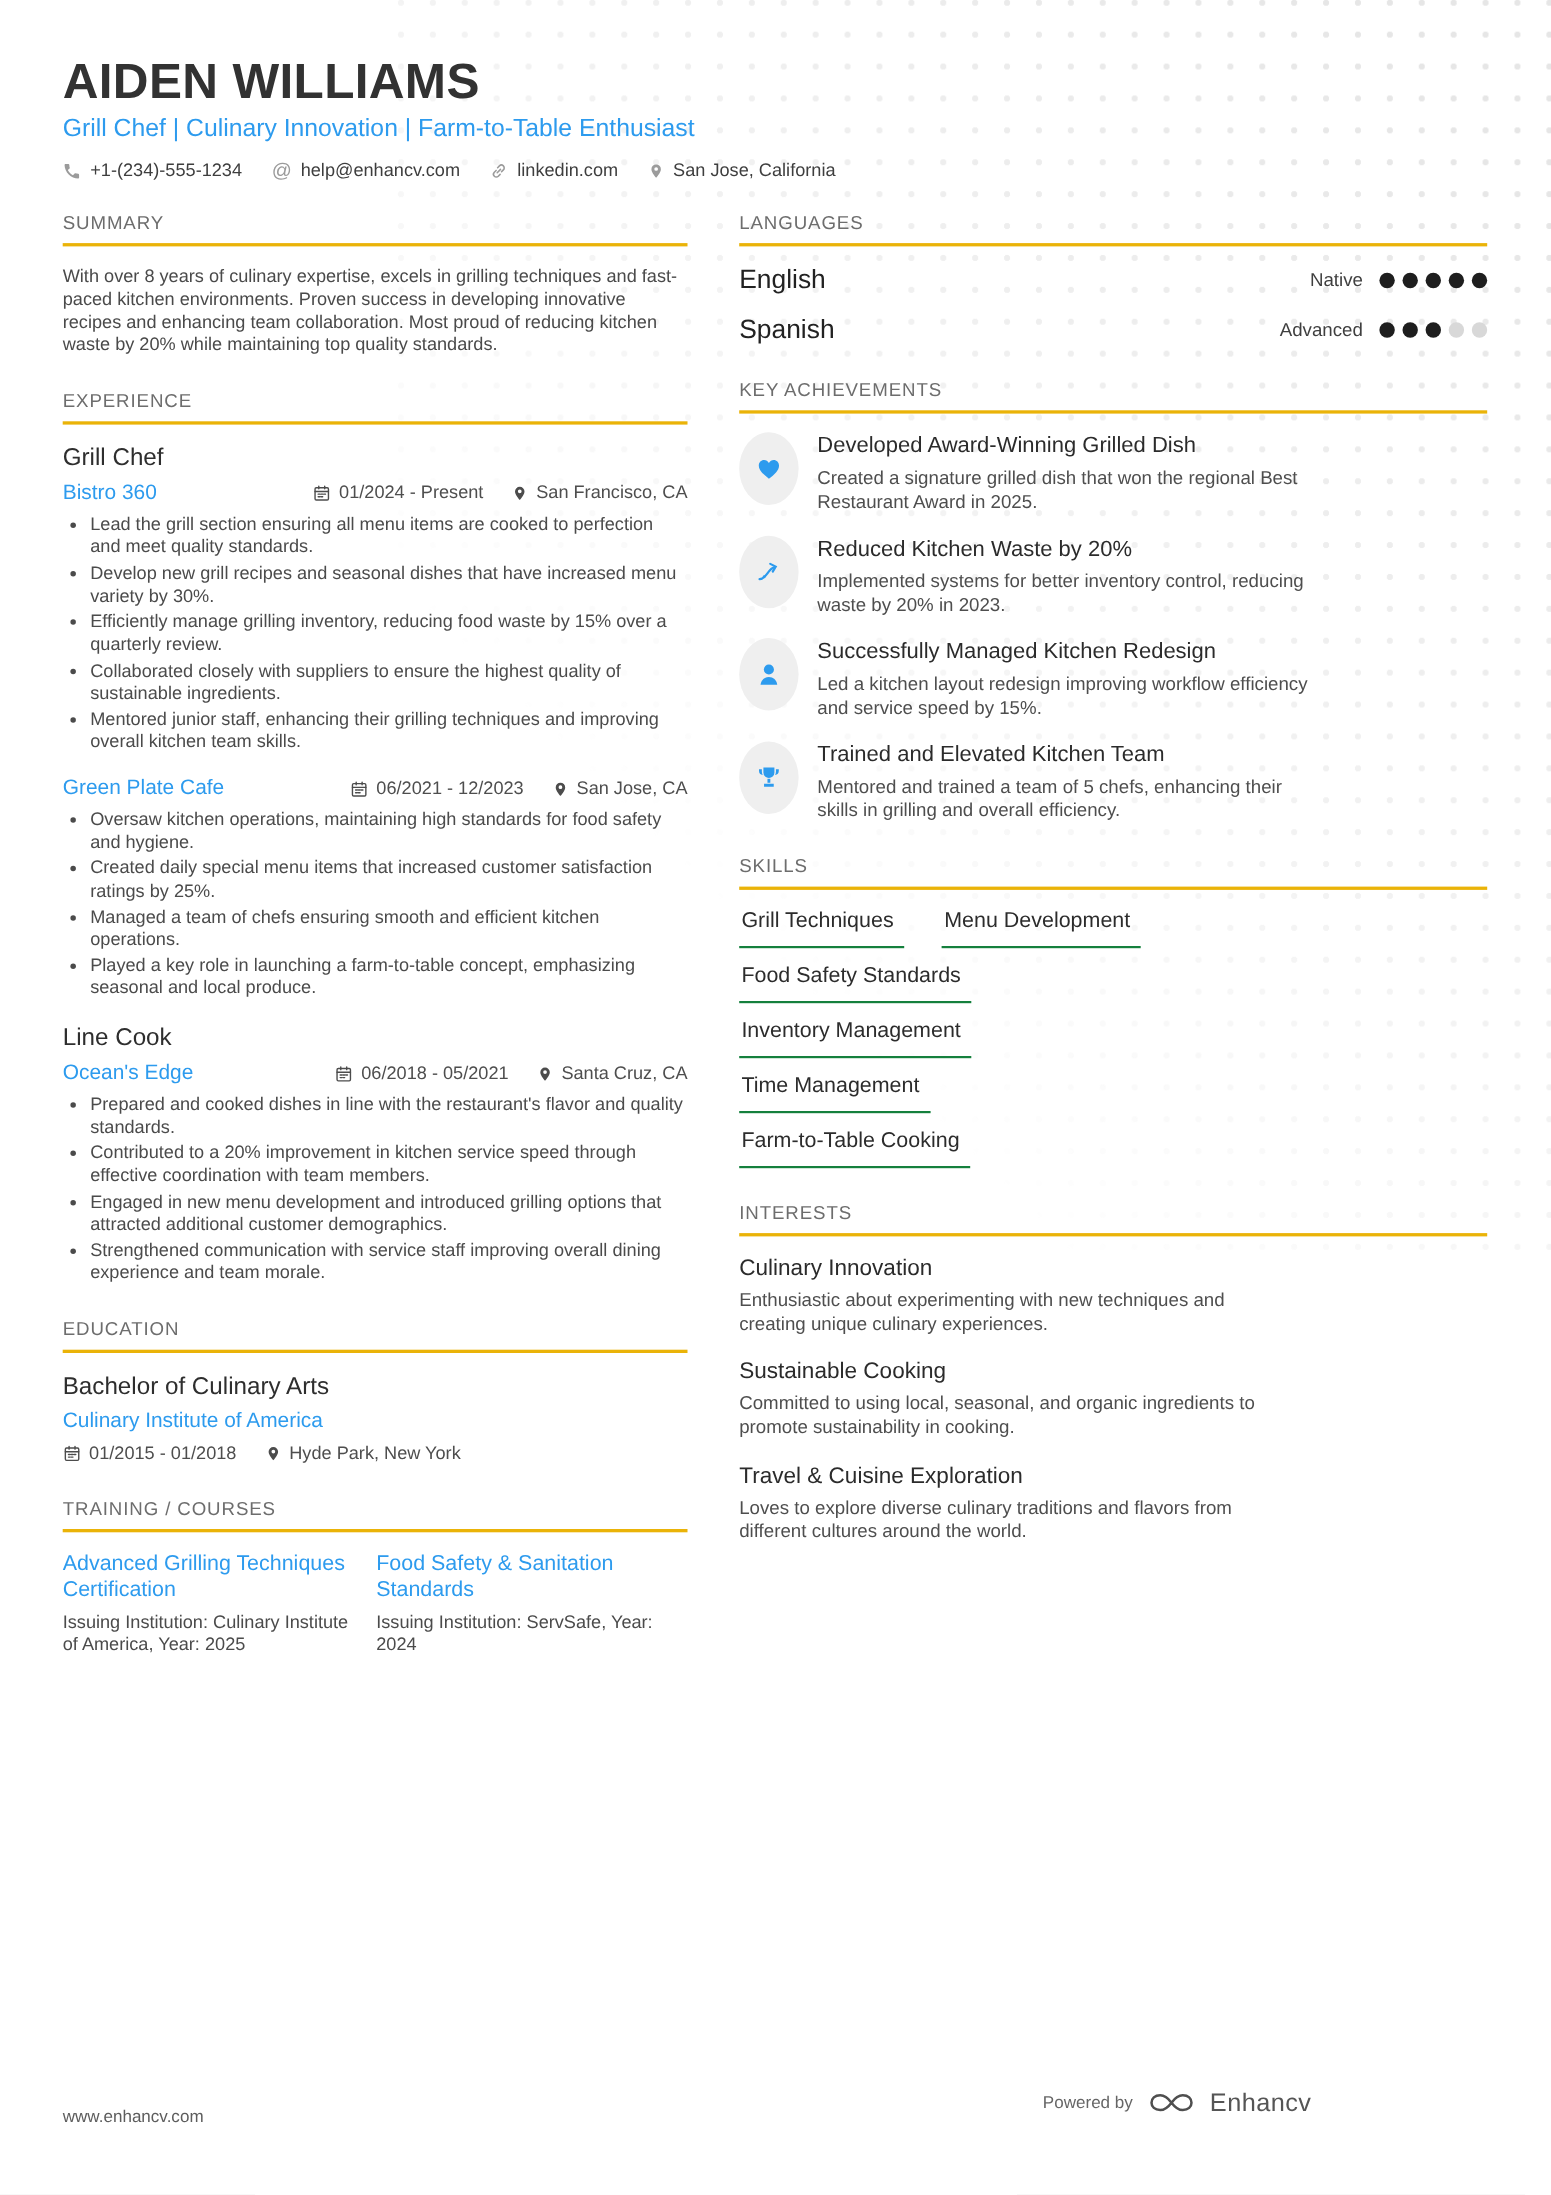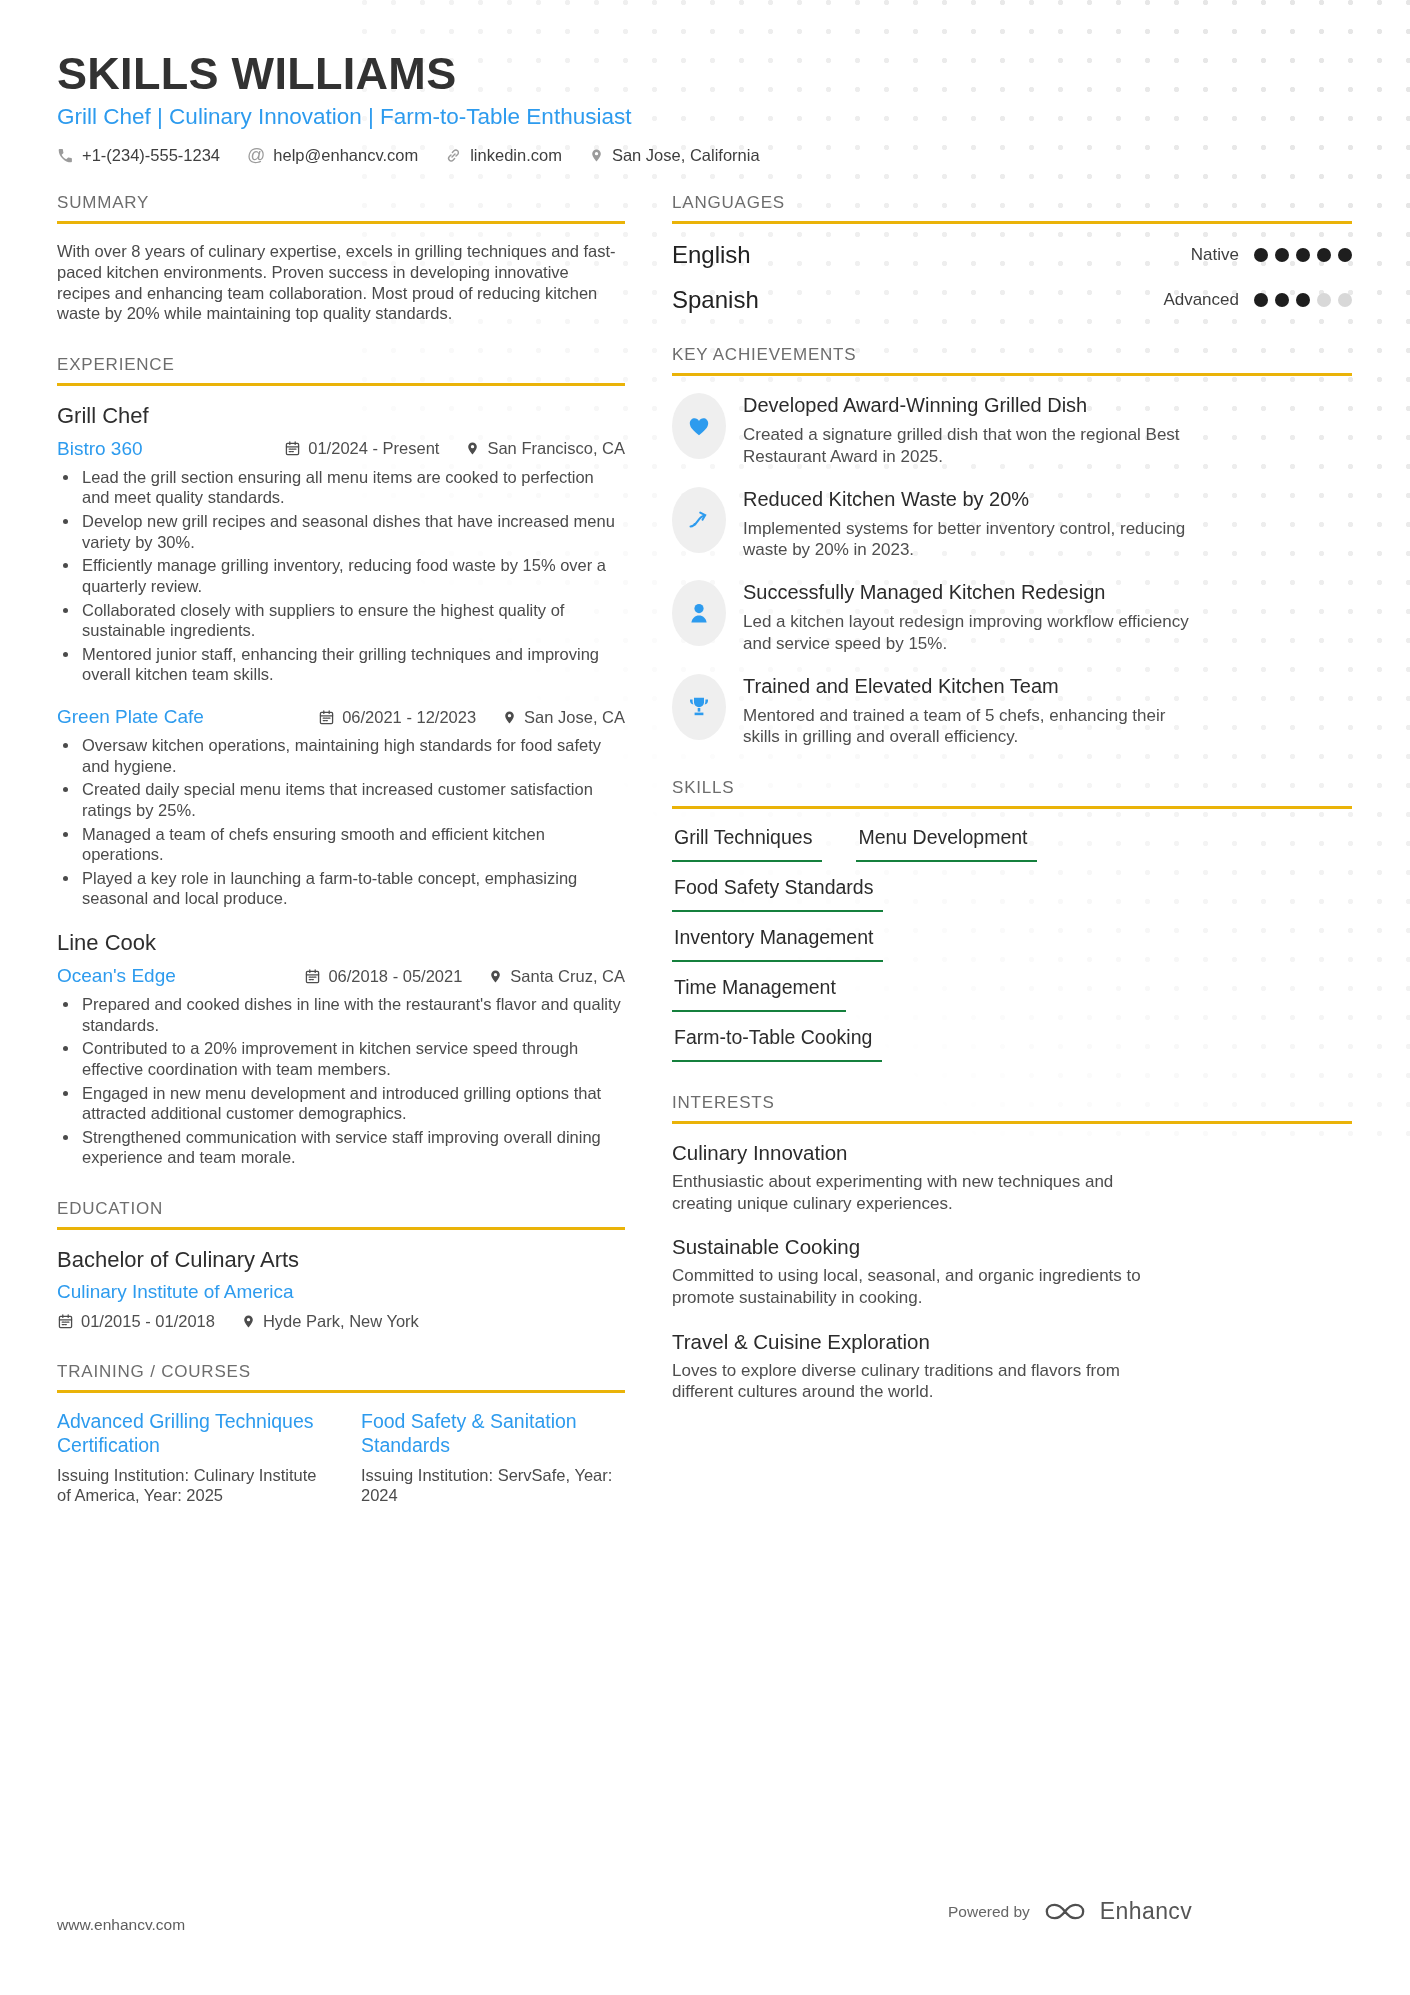--- a/index.html
+++ b/index.html
@@ -44,21 +44,21 @@
   .meta-item { display:flex; align-items:center; gap:7px; color:#4e4e4e; }
   .meta-date { margin-right:26px; }
   .micon { display:inline-flex; color:#4c4c4c; align-items:center; }
   .bullets { margin:0; padding-left:23px; font-size:16.5px; line-height:1.25; color:#4b4b4b; list-style:disc; }
   .bullets li { margin-bottom:3px; padding-left:2px; }
 
   .edu-degree { font-size:22px; font-weight:500; color:#2e2e2e; margin-bottom:8px; }
   .edu-school { font-size:19px; color:#2d9bee; margin-bottom:9px; }
   .edu-meta { display:flex; gap:26px; font-size:16.5px; }
 
-  .courses { display:flex; gap:40px; }
+  .courses { display:flex; gap:21px; }
   .course { width:264px; }
   .course-title { font-size:19.5px; color:#2d9bee; line-height:1.22; margin-bottom:7px; }
   .course-details { font-size:16.5px; color:#4b4b4b; line-height:1.26; }
 
   .lang-row { display:flex; align-items:center; margin-bottom:17px; }
   .lang-name { font-size:24px; color:#222; flex:1; }
   .lang-level { font-size:17px; color:#3f3f3f; margin-right:15px; }
   .dots { display:flex; gap:7px; align-items:center; }
   .dot { width:14px; height:14px; border-radius:50%; background:#d8d8d8; }
   .dot.filled { background:#1e1e1e; }
@@ -86,21 +86,21 @@
   .brand { font-size:23px; color:#555; letter-spacing:.4px; }
 </style>
 </head>
 <body>
 
 <div class="page">
   <div class="dots-bg"></div>
 
   <div class="content">
     <header>
-      <div class="name">SKILLS WILLIAMS</div>
+      <div class="name">AIDEN WILLIAMS</div>
       <div class="title">Grill Chef | Culinary Innovation | Farm-to-Table Enthusiast</div>
       <div class="contact-row">
         <span class="contact-item">
           <span class="cicon">
               <svg width="17" height="17" viewBox="0 0 24 24" fill="currentColor">
                 <path d="M6.54 10.8c1.44 2.83 3.76 5.15 6.59 6.59l2.2-2.2c.27-.27.67-.36 1.02-.24 1.12.37 2.33.57 3.57.57.61 0 1.11.5 1.11 1.11v3.87c0 .61-.5 1.11-1.11 1.11C10.85 21.61 2.39 13.15 2.39 4.08c0-.61.5-1.11 1.11-1.11h3.88c.61 0 1.11.5 1.11 1.11 0 1.24.2 2.45.57 3.57.11.35.03.74-.25 1.02L6.54 10.8z"></path>
               </svg>
             </span>
           <span>+1-(234)-555-1234</span>
         </span>

